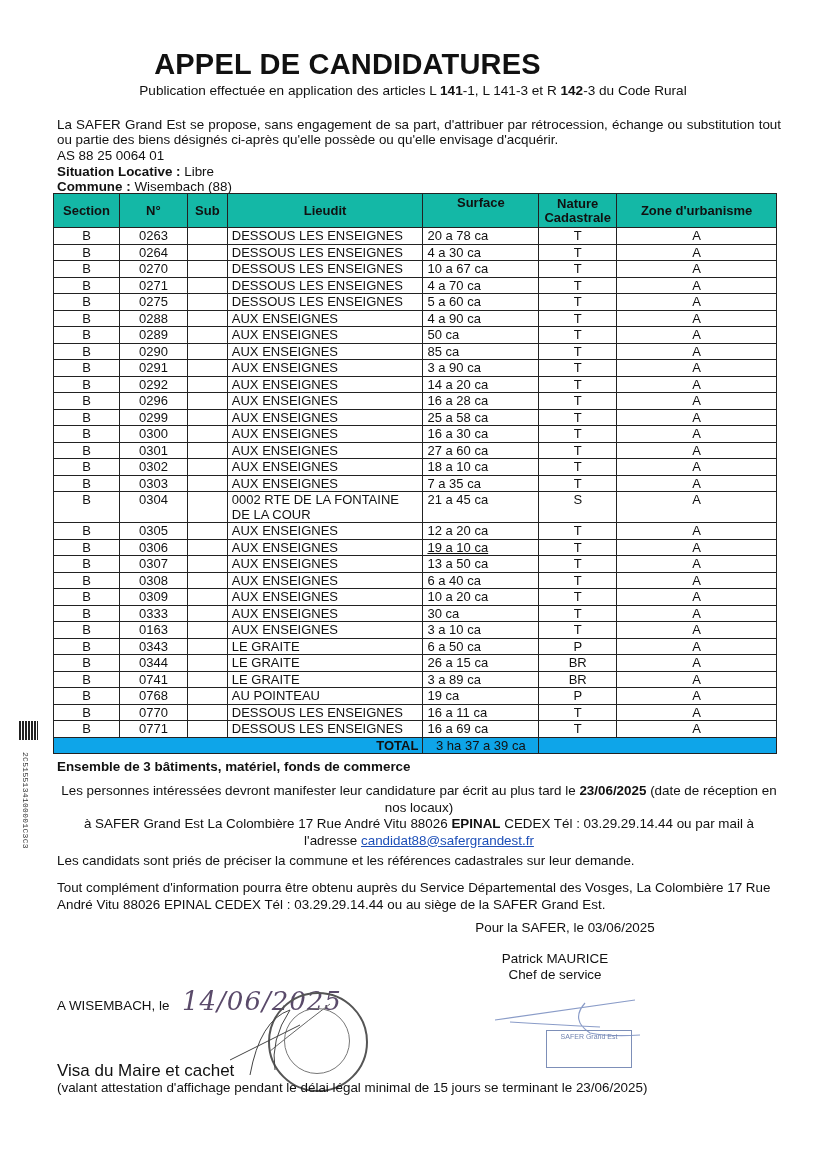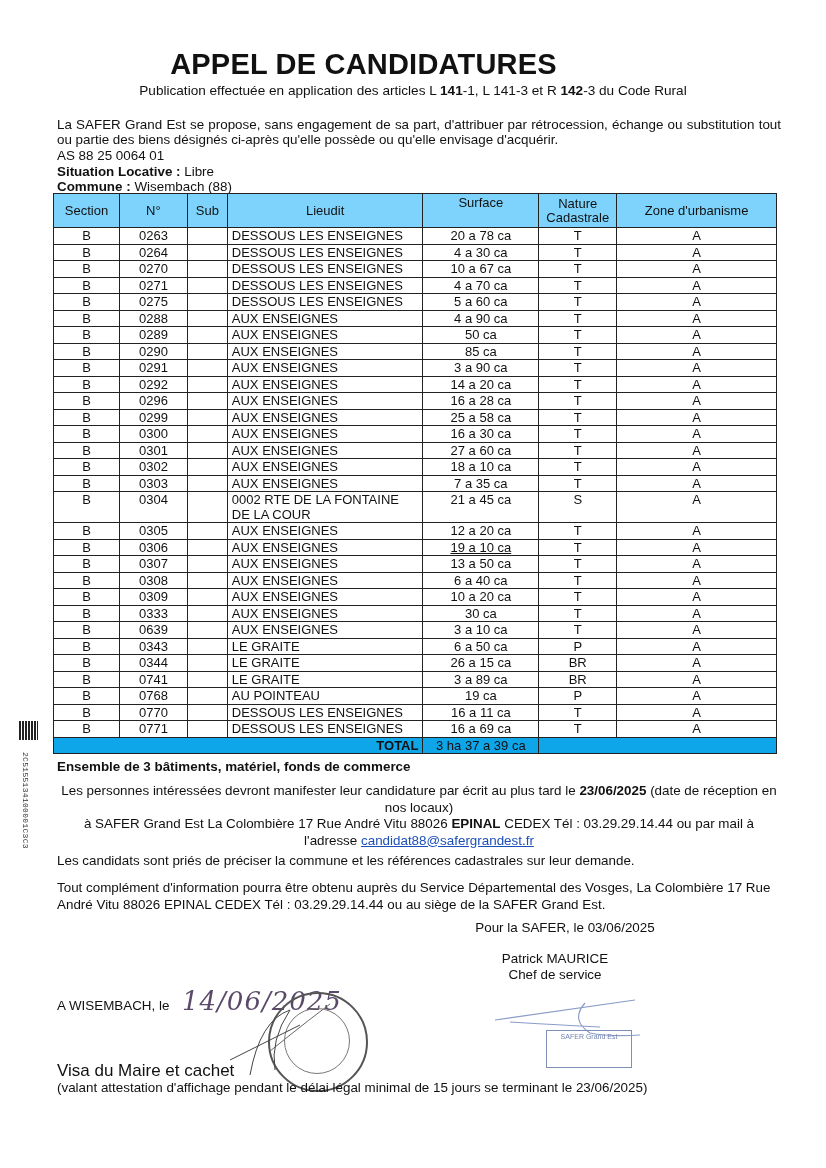--- a/index.html
+++ b/index.html
@@ -1,27 +1,27 @@
 <!DOCTYPE html>
 <html><head>
 <meta charset="utf-8">
 <style>
   html, body { margin:0; padding:0; background:#fff; }
   body { width:826px; height:1168px; position:relative; overflow:hidden; font-family:"Liberation Sans", sans-serif; color:#111; }
-  .title { position:absolute; left:16px; width:695px; top:48px; text-align:center; font-size:29px; font-weight:bold; letter-spacing:0.2px; }
+  .title { position:absolute; left:0; width:695px; top:48px; text-align:center; font-size:29px; font-weight:bold; letter-spacing:0.2px; }
   .subtitle { position:absolute; left:0; width:826px; top:83px; text-align:center; font-size:13.6px; }
   .subtitle b { font-weight:bold; }
   .intro { position:absolute; left:57px; width:724px; top:117px; font-size:13.4px; line-height:15px; text-align:justify; }
   .meta { position:absolute; left:57px; top:148px; font-size:13.4px; line-height:15.5px; }
   .meta b { font-weight:bold; }
   table.parcels { position:absolute; left:53px; top:193px; width:724px; border-collapse:collapse; font-size:13px; }
   table.parcels th, table.parcels td { border:1px solid #222; padding:0 4px; height:15.5px; line-height:15px; }
-  table.parcels th { background:#7dd3fc; font-weight:normal; font-size:13px; height:31px; line-height:14px;margin-top:24px; }
+  table.parcels th { background:#14b8a6; font-weight:bold; font-size:13px; height:31px; line-height:14px;margin-top:24px; }
   table.parcels td.c { text-align:center; }
-  table.parcels td.r { text-align:center; }
+  table.parcels td.r { text-align:left; }
   table.parcels td.l { text-align:left; }
   table.parcels tr.total td { background:#0ea5e9; }
   table.parcels tr.total td.lab { text-align:right; font-weight:bold; }
   .ensemble { position:absolute; left:57px; top:759px; font-size:13.4px; font-weight:bold; }
   .para-center { position:absolute; left:57px; width:724px; top:783px; text-align:center; font-size:13.4px; line-height:16.5px; }
   .para-center b { font-weight:bold; }
   .para-center a { color:#1d4fb8; text-decoration:underline; }
   .para { position:absolute; left:57px; width:724px; font-size:13.4px; line-height:16.5px; }
   .sig-block { position:absolute; left:420px; width:290px; text-align:center; font-size:13.4px; }
   .stamp-mayor { position:absolute; left:268px; top:992px; width:96px; height:96px; border:2px solid #555; border-radius:50%; }
@@ -274,21 +274,21 @@
         <td class="c" style="vertical-align: top;">B</td>
         <td class="c" style="vertical-align: top;">0333</td>
         <td class="c"></td>
         <td class="l" style="vertical-align: top;">AUX ENSEIGNES</td>
         <td class="r" style="vertical-align: top;">30 ca</td>
         <td class="c" style="vertical-align: top;">T</td>
         <td class="c" style="vertical-align: top;">A</td>
       </tr>
       <tr>
         <td class="c" style="vertical-align: top;">B</td>
-        <td class="c" style="vertical-align: top;">0639</td>
+        <td class="c" style="vertical-align: top;">0163</td>
         <td class="c"></td>
         <td class="l" style="vertical-align: top;">AUX ENSEIGNES</td>
         <td class="r" style="vertical-align: top;">3 a 10 ca</td>
         <td class="c" style="vertical-align: top;">T</td>
         <td class="c" style="vertical-align: top;">A</td>
       </tr>
       <tr>
         <td class="c" style="vertical-align: top;">B</td>
         <td class="c" style="vertical-align: top;">0343</td>
         <td class="c"></td>

